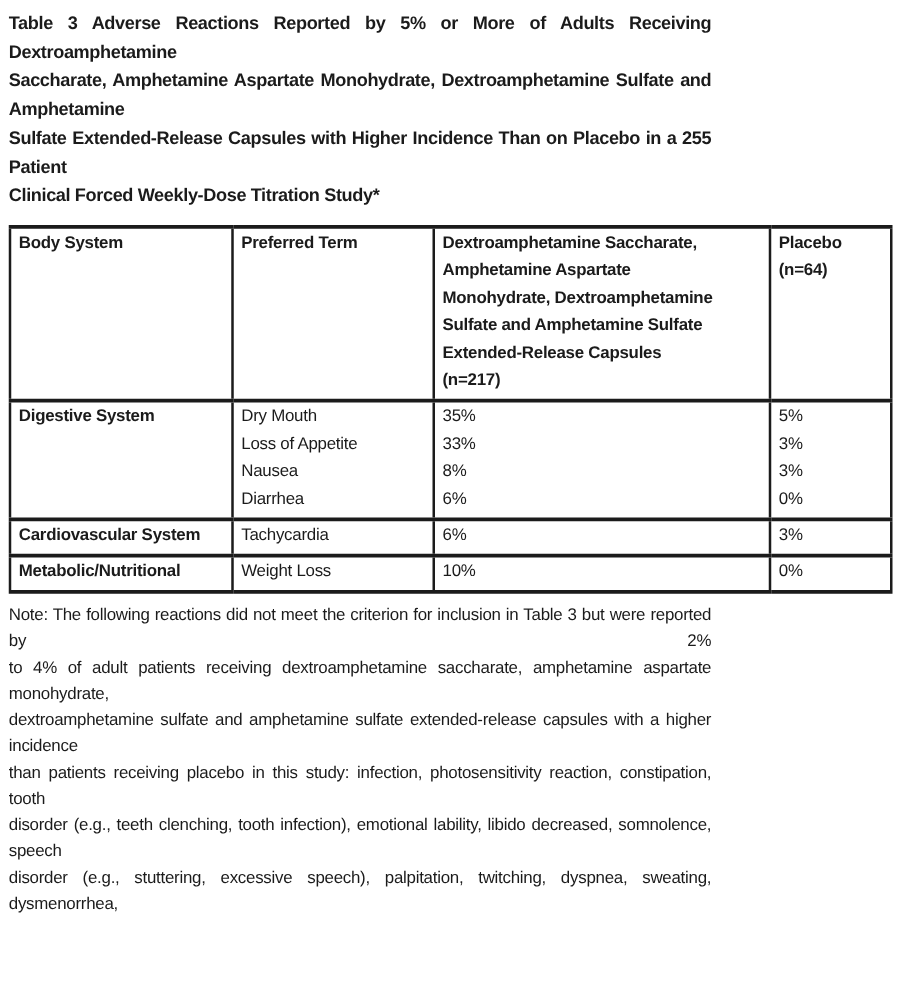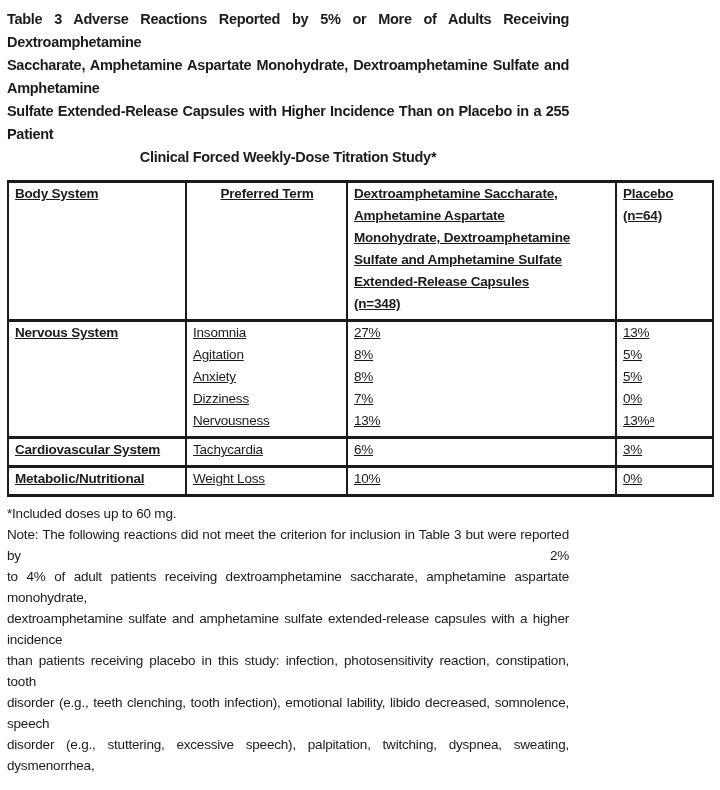--- a/index.html
+++ b/index.html
@@ -21,21 +21,21 @@
     line-height: 23px;
     letter-spacing: -0.3px;
     margin: 2px 0 11px 0;
   }
   .just {
     display: block;
     white-space: pre-line;
     text-align: justify;
     text-align-last: justify;
   }
-  .last-line { display: block; text-align: center; }
+  .last-line { display: block; text-align: left; }
 
   
   table.adv {
     width: 705px;
     border-collapse: collapse;
     table-layout: fixed;
     font-size: 13.5px;
     line-height: 22px;
     letter-spacing: -0.2px;
     color: #1b1b1b;
@@ -46,24 +46,23 @@
   table.adv col.c4 { width: 97px; }
   table.adv th, table.adv td {
     border: 2px solid #1b1b1b;
     border-top-width: 3px;
     border-bottom-width: 3px;
     vertical-align: top;
     text-align: left;
     padding: 0 5px 4px 6px;
     white-space: pre-line;
     overflow: hidden;
-    text-decoration: underline;
   }
   table.adv th { font-weight: 700; }
-  table.adv th.center { text-align: center; }
+  table.adv th.center { }
   table.adv td.sys { font-weight: 700; }
 
   
   .footnotes {
     margin-top: 6px;
     font-size: 13.5px;
     line-height: 21px;
     letter-spacing: -0.2px;
   }
   .footnotes p { margin: 0; }
@@ -94,61 +93,57 @@
     </colgroup>
     <thead>
       <tr>
         <th>Body System</th>
         <th class="center">Preferred Term</th>
         <th>Dextroamphetamine Saccharate,
 Amphetamine Aspartate
 Monohydrate, Dextroamphetamine
 Sulfate and Amphetamine Sulfate
 Extended-Release Capsules
-(n=348)</th>
+(n=217)</th>
         <th>Placebo
 (n=64)</th>
       </tr>
     </thead>
     <tbody>
       <tr>
-        <td class="sys">Nervous System</td>
-        <td>Insomnia
-Agitation
-Anxiety
-Dizziness
-Nervousness</td>
-        <td>27%
+        <td class="sys">Digestive System</td>
+        <td>Dry Mouth
+Loss of Appetite
+Nausea
+Diarrhea</td>
+        <td>35%
+33%
 8%
-8%
-7%
-13%</td>
-        <td>13%
-5%
-5%
-0%
-13%ᵃ</td>
+6%</td>
+        <td>5%
+3%
+3%
+0%</td>
       </tr>
       <tr>
         <td class="sys">Cardiovascular System</td>
         <td>Tachycardia</td>
         <td>6%</td>
         <td>3%</td>
       </tr>
       <tr>
         <td class="sys">Metabolic/Nutritional</td>
         <td>Weight Loss</td>
         <td>10%</td>
         <td>0%</td>
       </tr>
     </tbody>
   </table>
 
   <div class="footnotes">
-    <p>*Included doses up to 60 mg.</p>
     <p>
       <span class="just">Note: The following reactions did not meet the criterion for inclusion in Table 3 but were reported by 2%
 to 4% of adult patients receiving dextroamphetamine saccharate, amphetamine aspartate monohydrate,
 dextroamphetamine sulfate and amphetamine sulfate extended-release capsules with a higher incidence
 than patients receiving placebo in this study: infection, photosensitivity reaction, constipation, tooth
 disorder (e.g., teeth clenching, tooth infection), emotional lability, libido decreased, somnolence, speech
 disorder (e.g., stuttering, excessive speech), palpitation, twitching, dyspnea, sweating, dysmenorrhea,</span>
 
     </p>
   </div>

